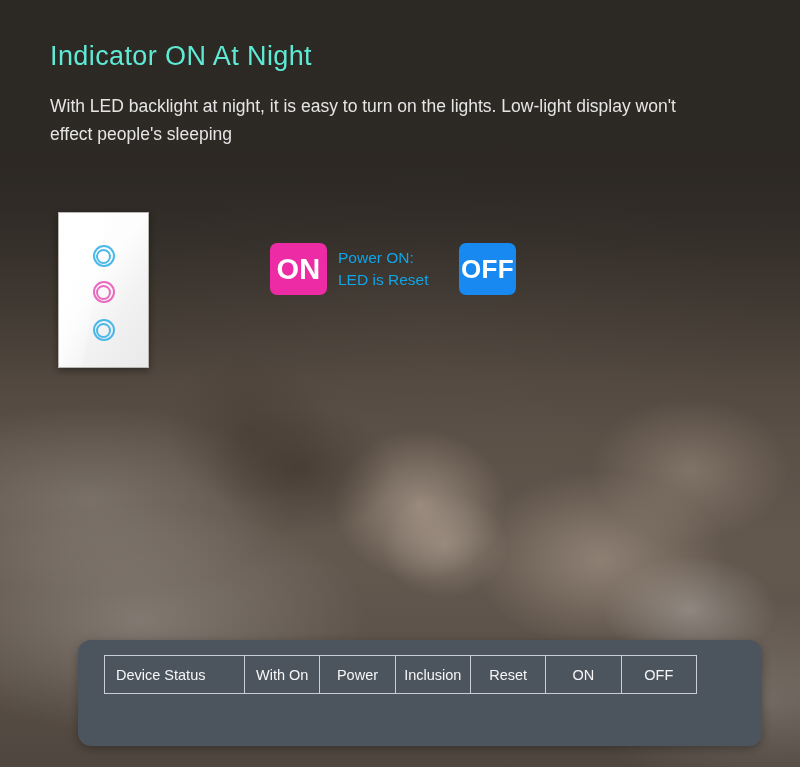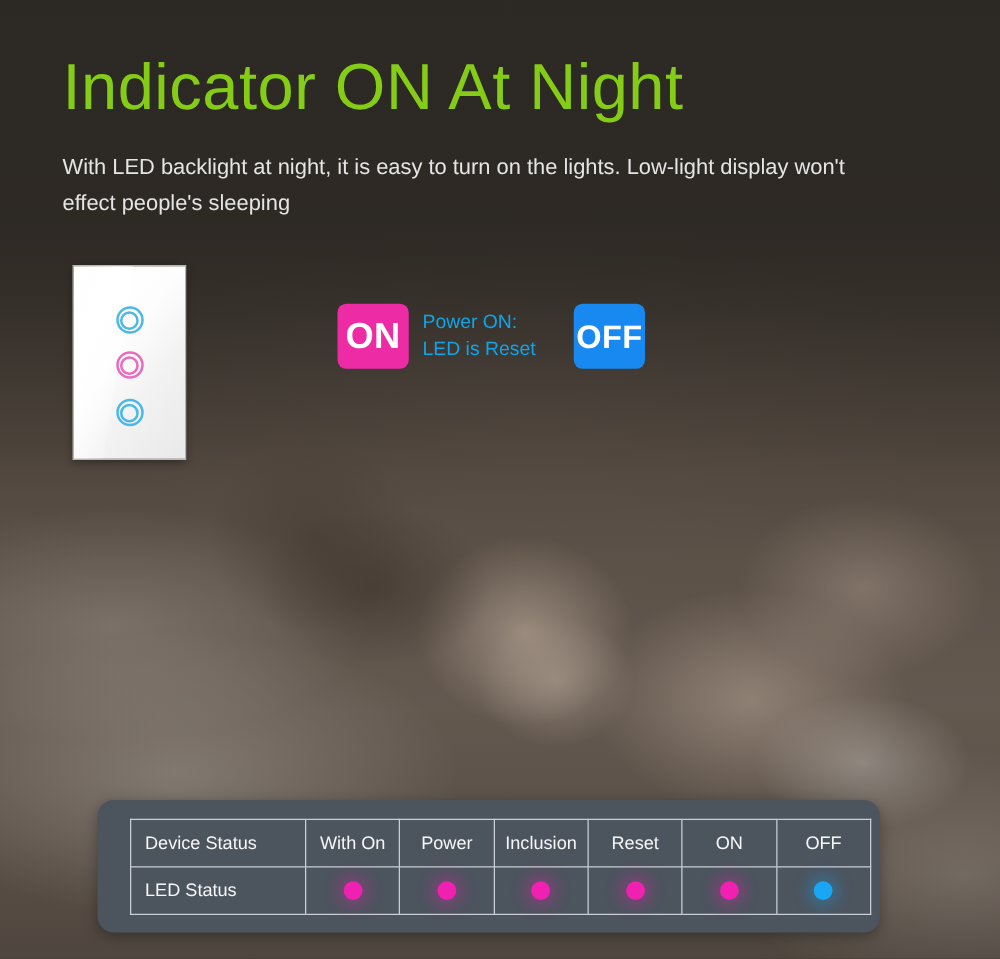--- a/index.html
+++ b/index.html
@@ -44,21 +44,21 @@
       rgba(48,43,38,.62) 36%,
       rgba(52,46,40,.34) 50%,
       rgba(54,48,42,.26) 70%,
       rgba(54,48,42,.30) 88%,
       rgba(52,46,41,.38) 100%);
   }
 
   
   #heading{ position:absolute; left:50px; top:42px; width:700px; }
   #page-title{
-    font-size:52px; font-weight:400; color:#84cc16; letter-spacing:.4px;
+    font-size:27px; font-weight:400; color:#5eead4; letter-spacing:.4px;
     line-height:1.1; white-space:nowrap;
   }
   #page-subtitle{
     margin-top:20px; font-size:17.5px; font-weight:400; color:#e5e5e5;
     line-height:1.62; max-width:660px;
   }
 
   
   #switch-panel{
     position:absolute; left:58px; top:212px; width:91px; height:156px;
@@ -94,21 +94,21 @@
     width:57px; height:52px; border-radius:7px;
     display:flex; align-items:center; justify-content:center;
     font-size:29px; font-weight:700; color:#ffffff; letter-spacing:.3px;
   }
   #badge-on{ background:#ec2ba4; }
   #badge-off{ background:#1789f0; font-size:26px; }
   .legend-text{ font-size:15.5px; color:#0ea5e9; line-height:1.45; }
 
   
   #status-panel{
-    position:absolute; left:78px; top:640px; width:626px; height:106px;
+    position:absolute; left:78px; top:640px; width:684px; height:106px;
     background:#4c545e; border-radius:13px;
     box-shadow:0 3px 10px rgba(0,0,0,.30);
   }
   #status-table{
     position:absolute; left:26px; top:15px; width:593px;
     border-collapse:collapse; table-layout:fixed;
   }
   #status-table td{
     border:1px solid #c9ced6;
     color:#f5f6f8; font-size:14.5px;
@@ -158,24 +158,15 @@
     <tbody>
       <tr id="header-row">
           <td class="col-first row-label">Device Status</td>
           <td>With On</td>
           <td>Power</td>
           <td>Inclusion</td>
           <td>Reset</td>
           <td>ON</td>
           <td>OFF</td>
         </tr>
-      <tr id="led-row">
-          <td class="col-first row-label">LED Status</td>
-          <td><span class="dot dot-pink"></span></td>
-          <td><span class="dot dot-pink"></span></td>
-          <td><span class="dot dot-pink"></span></td>
-          <td><span class="dot dot-pink"></span></td>
-          <td><span class="dot dot-pink"></span></td>
-          <td><span class="dot dot-blue"></span></td>
-        </tr>
     </tbody>
   </table>
 </div>
 
 </body></html>

